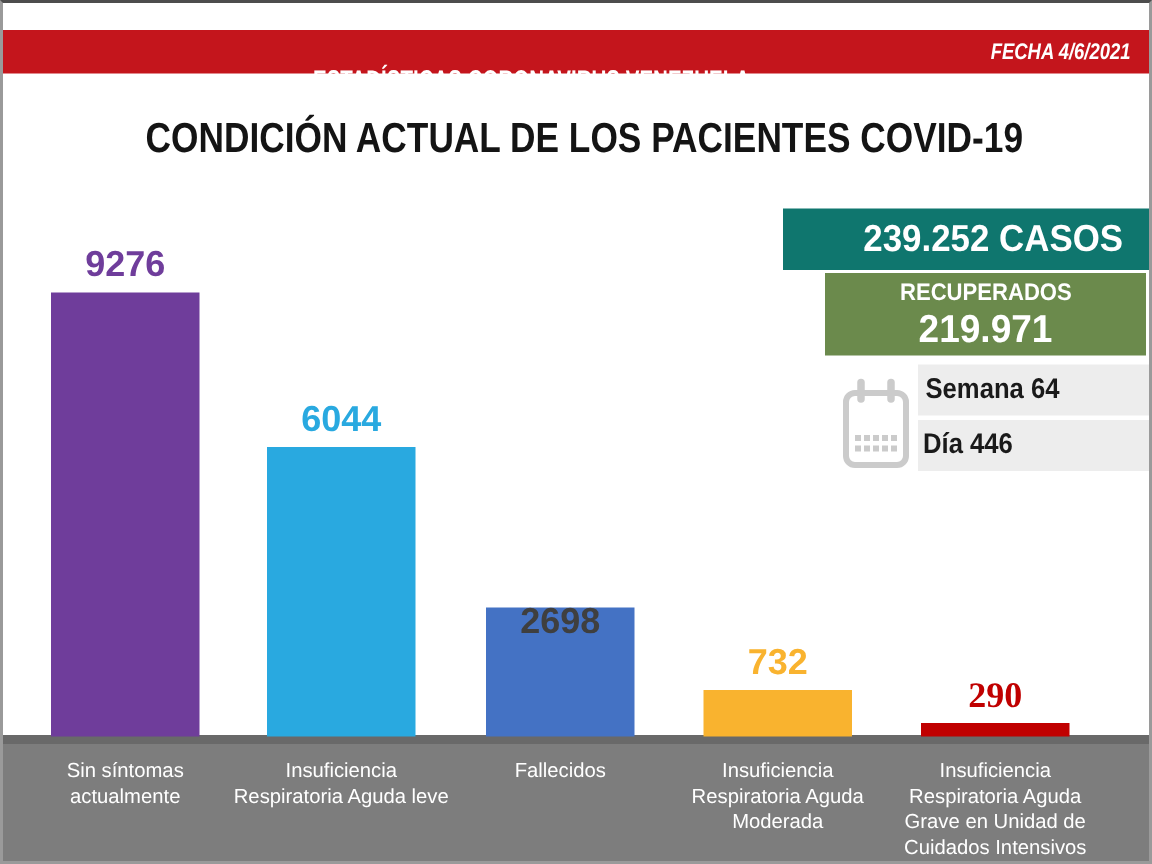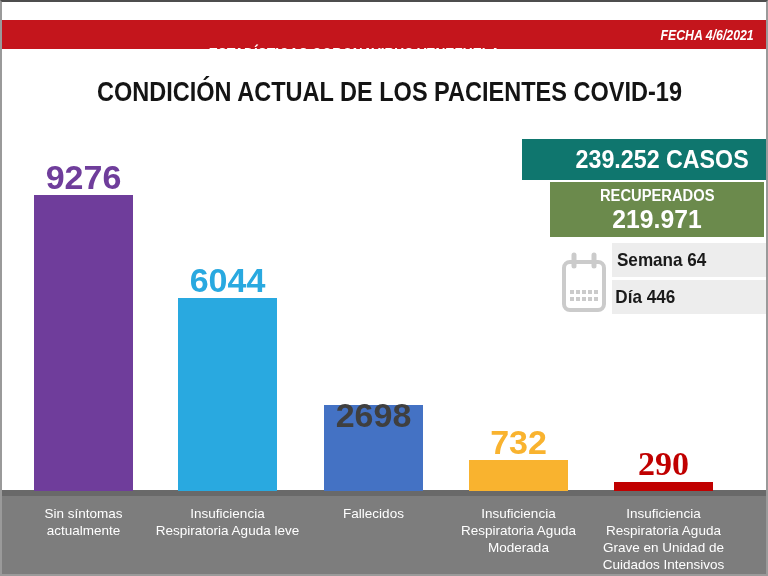--- a/index.html
+++ b/index.html
@@ -79,21 +79,21 @@
     position: absolute; left: 0; top: 488px; width: 100%; height: 7px;
     background: #696969;
   }
   .footer-area {
     position: absolute; left: 0; top: 494px; width: 100%; height: 82px;
     background: #7D7D7D;
   }
   .bar { position: absolute; }
   .bar-value {
     position: absolute; height: 30px; line-height: 30px;
-    font-size: 34px; font-weight: bold; text-align: center;
+    font-size: 24px; font-weight: bold; text-align: center;
     white-space: nowrap; transform: translateX(-50%);
   }
   .cat-label {
     position: absolute; top: 503px; width: 180px;
     transform: translateX(-50%);
     color: #ffffff; font-size: 13.5px; line-height: 17px;
     text-align: center; white-space: pre-line;
   }
 </style>
 </head>

